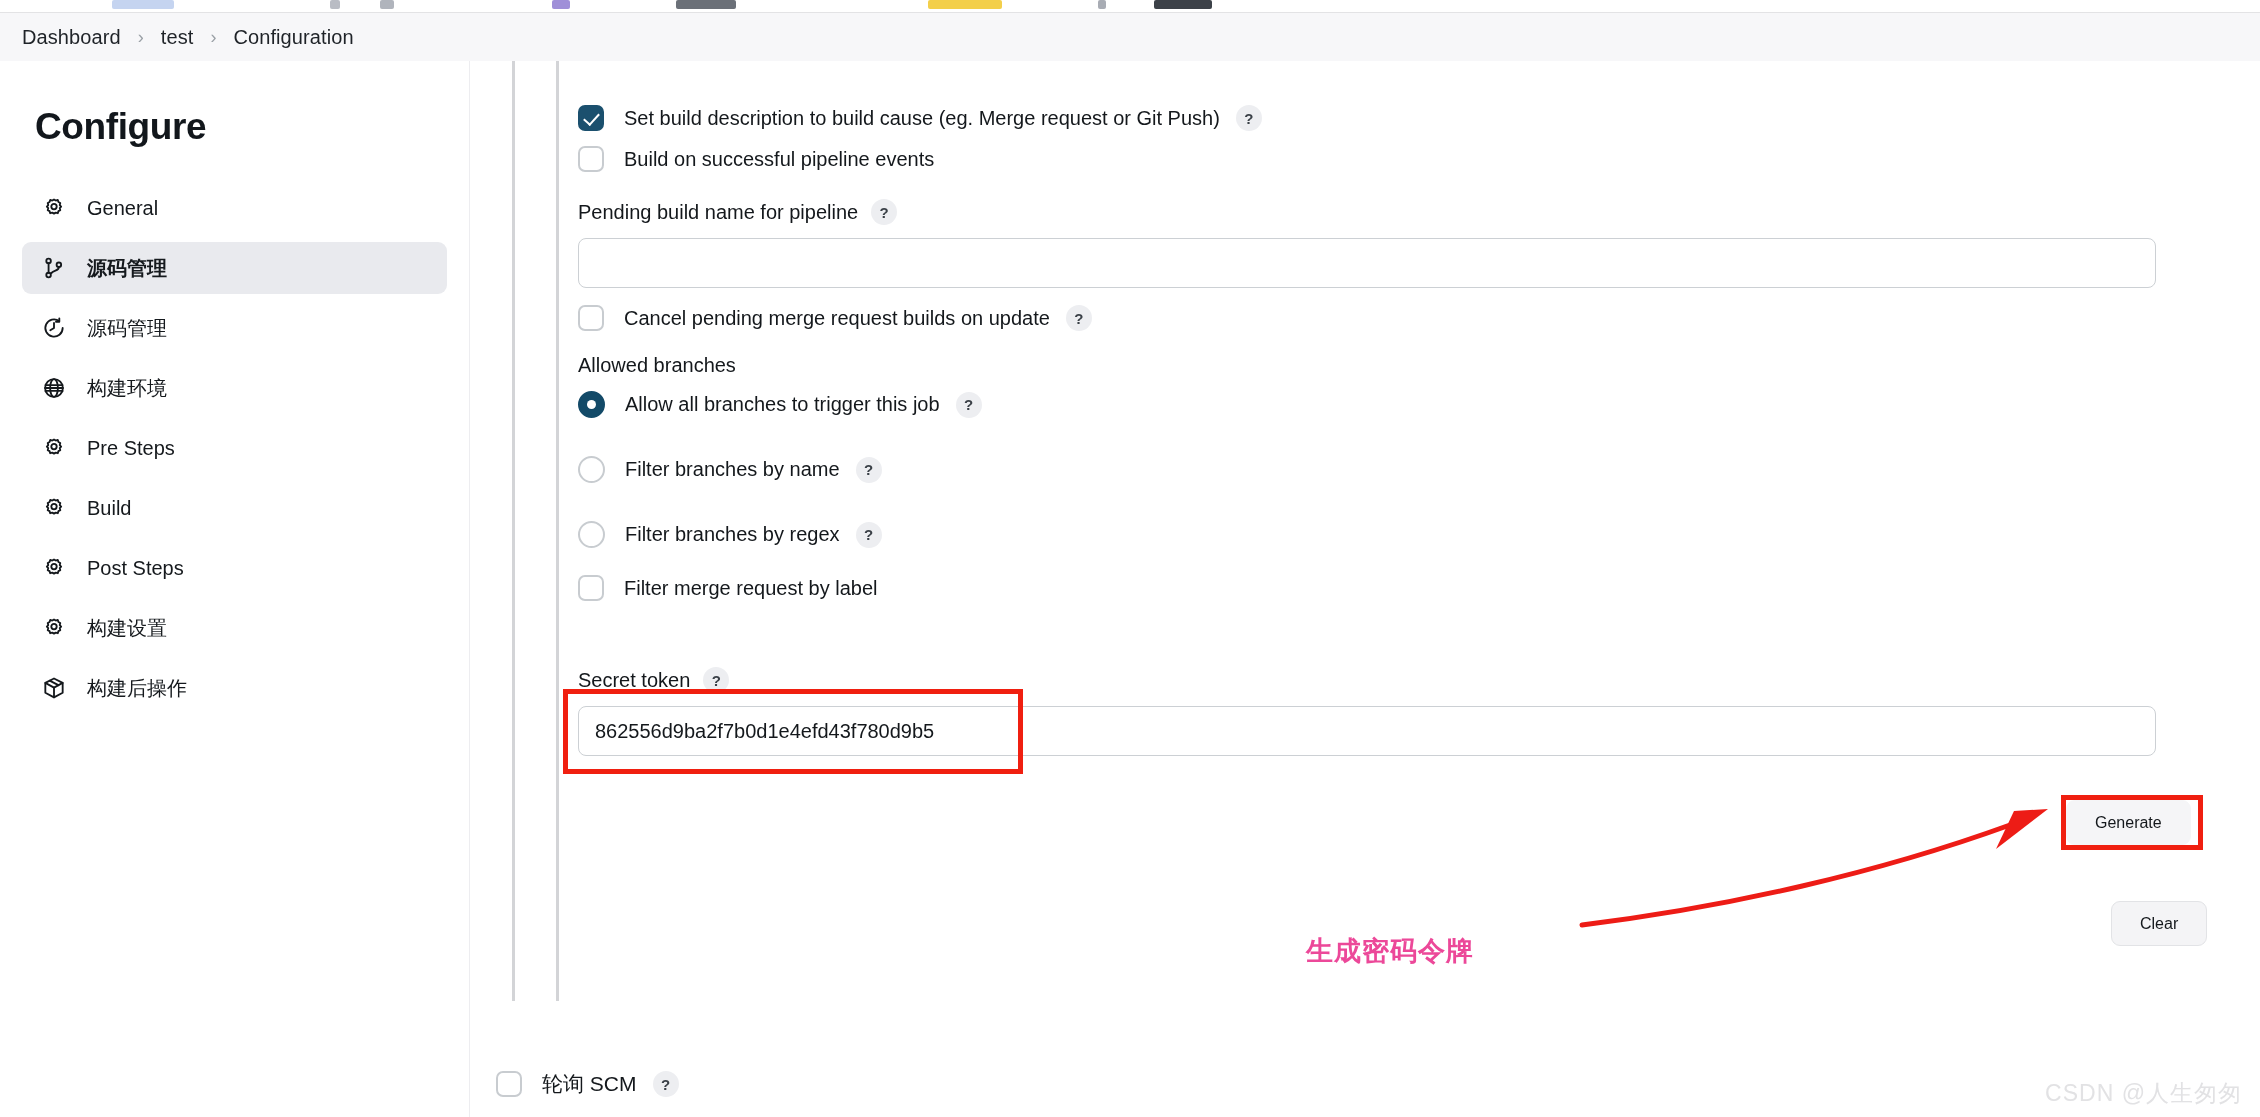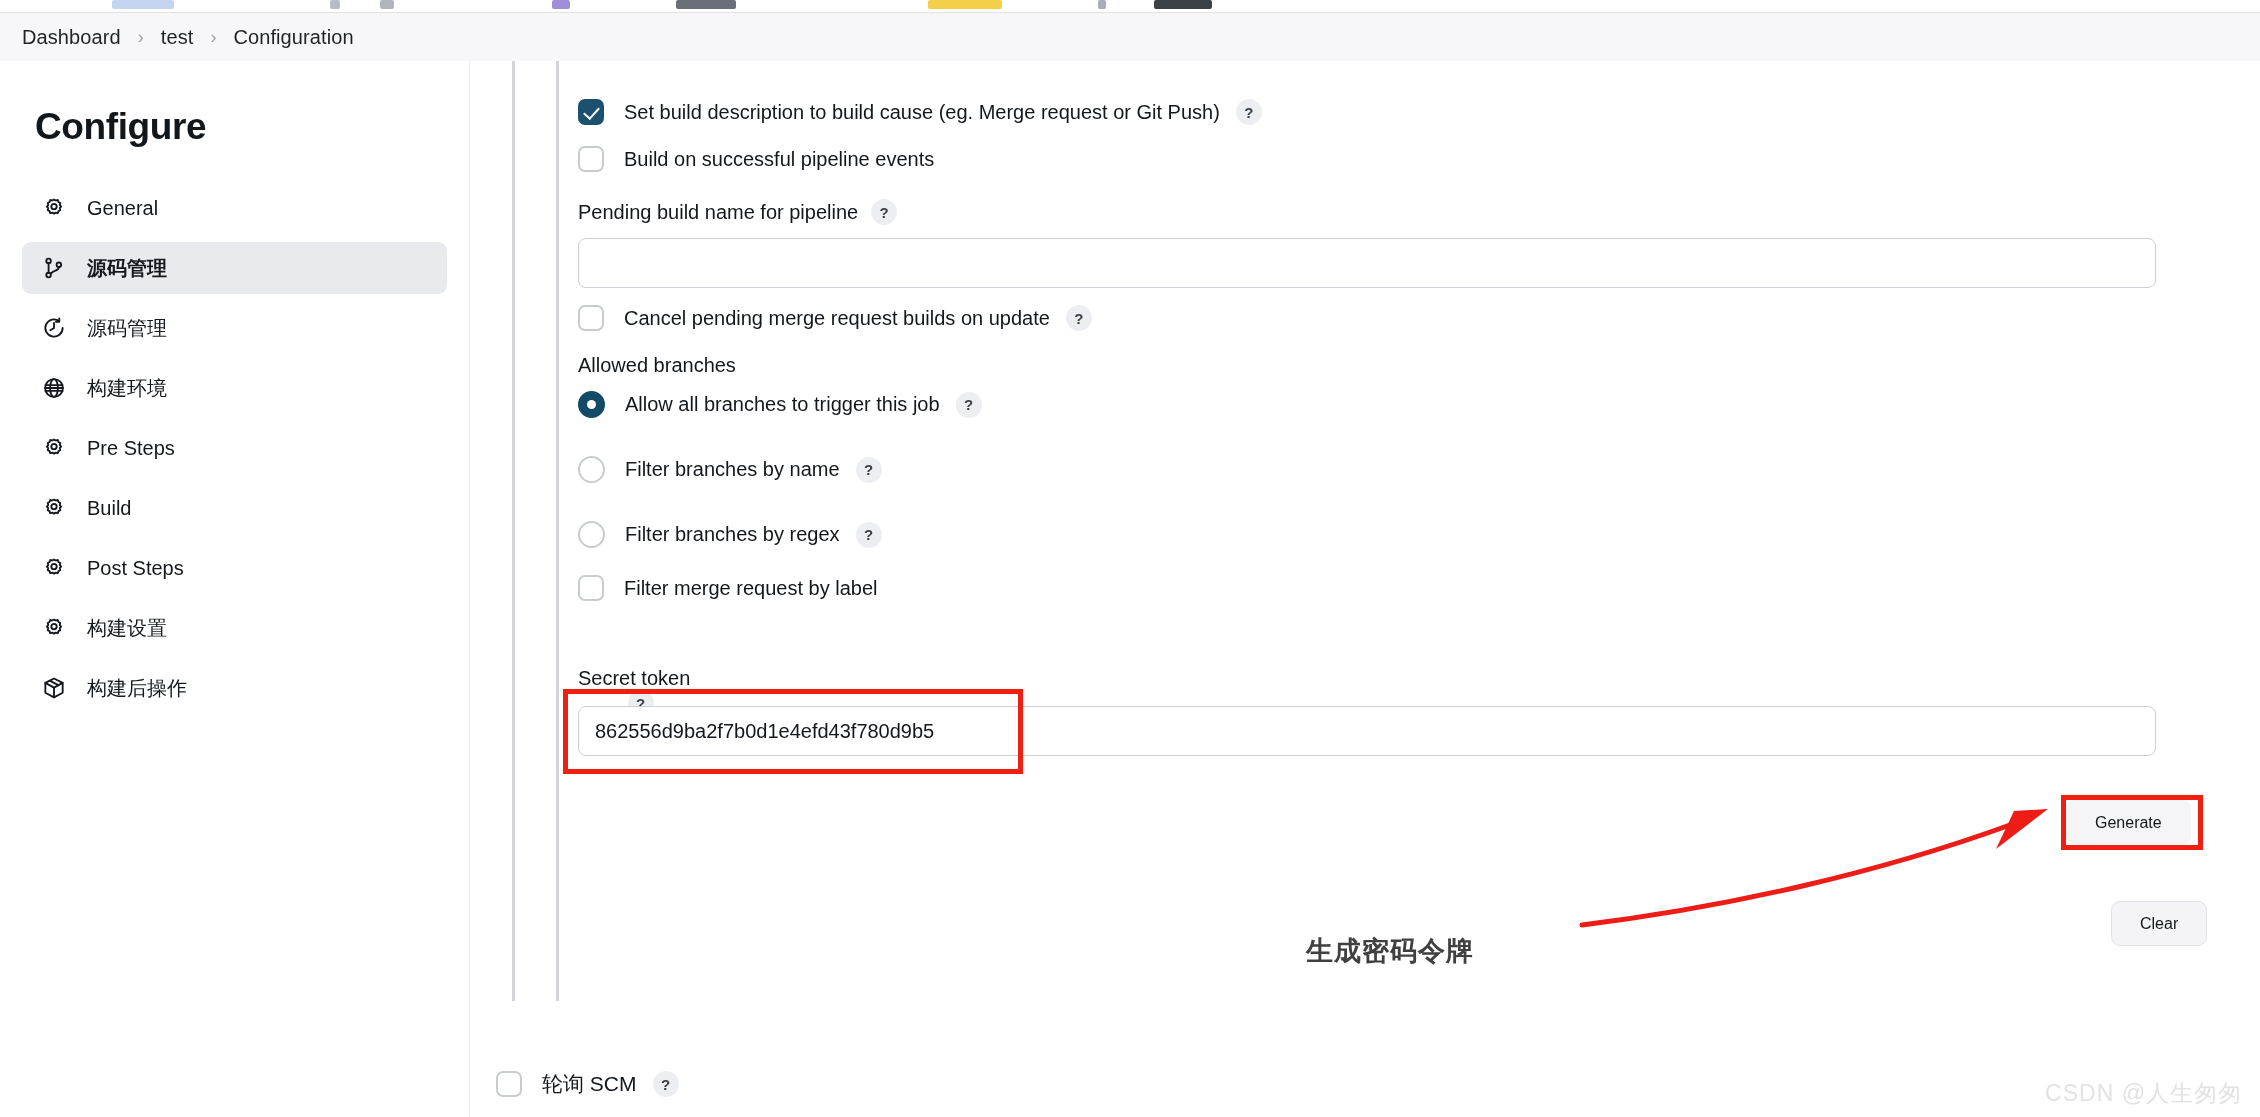--- a/index.html
+++ b/index.html
@@ -226,31 +226,31 @@
     outline: none;
   }
   .text-input::placeholder { color: #a9adb2; }
 
   .section-label {
     font-size: 20px;
     color: #14181c;
   }
 
   
-  .b-setdesc   { position: absolute; top: 38px;  left: 0; }
+  .b-setdesc   { position: absolute; top: 44px;  left: 0; }
   .b-pipeevt   { position: absolute; top: 85px;  left: 0; }
   .b-pendlabel { position: absolute; top: 138px; left: 0; }
   .b-pendinput { position: absolute; top: 177px; left: 0; }
   .b-cancel    { position: absolute; top: 244px; left: 0; }
   .b-allowed   { position: absolute; top: 293px; left: 0; }
   .b-r1        { position: absolute; top: 330px; left: 0; }
   .b-r2        { position: absolute; top: 395px; left: 0; }
   .b-r3        { position: absolute; top: 460px; left: 0; }
   .b-r4        { position: absolute; top: 514px; left: 0; }
-  .b-seclabel  { position: absolute; top: 606px; left: 0; flex-direction: column; }
+  .b-seclabel  { position: absolute; top: 606px; left: 0; }
   .b-secinput  { position: absolute; top: 645px; left: 0; }
 
   
   .hl-box {
     position: absolute;
     border: 5px solid #f01f10;
     pointer-events: none;
   }
   .hl-token  { top: 628px; left: -15px; width: 460px; height: 85px; }
   .hl-gen    { top: 734px; left: 1483px; width: 142px; height: 55px; }
@@ -278,21 +278,21 @@
     position: absolute;
     top: 840px; left: 1533px;
   }
 
   
   .anno-text {
     position: absolute;
     top: 872px; left: 728px;
     font-size: 27px;
     font-weight: 700;
-    color: #404040;
+    color: #ec4899;
     letter-spacing: 1px;
     white-space: nowrap;
   }
   .anno-arrow {
     position: absolute;
     top: 742px; left: 1000px;
     width: 480px; height: 130px;
     pointer-events: none;
   }
 

